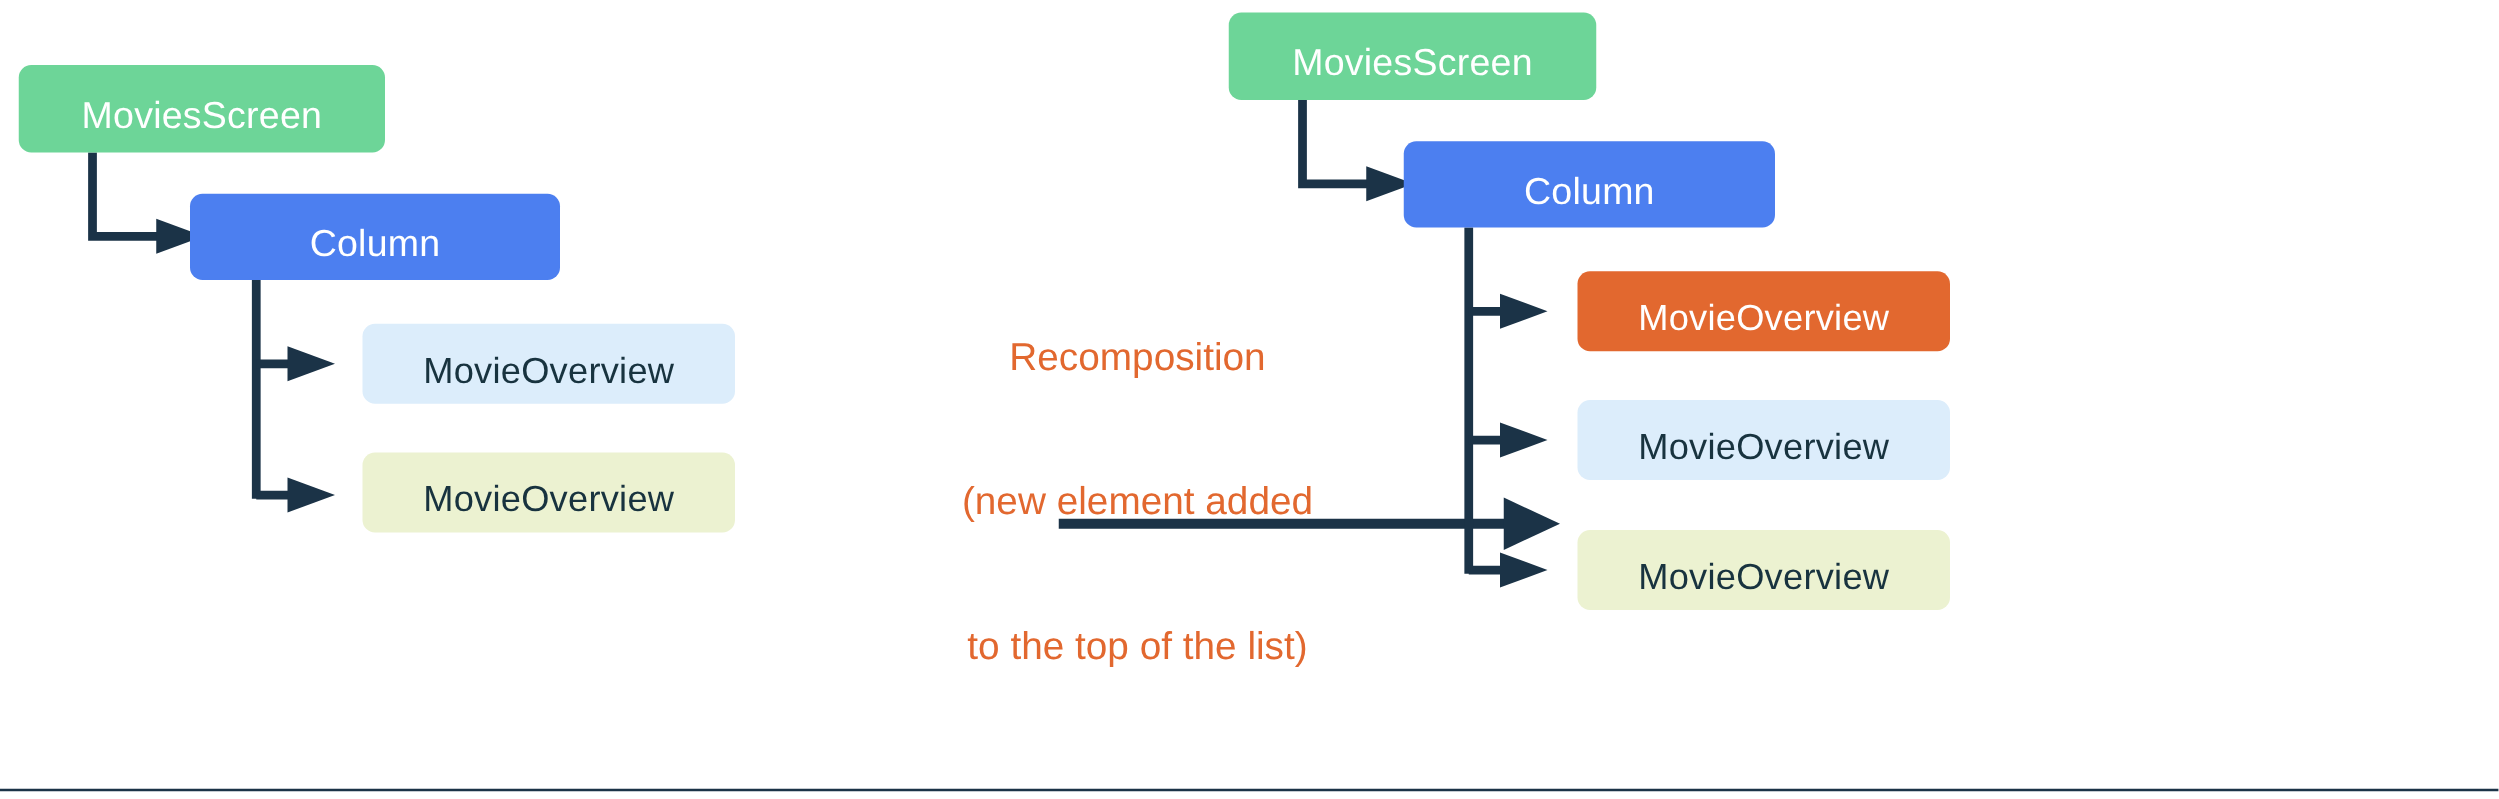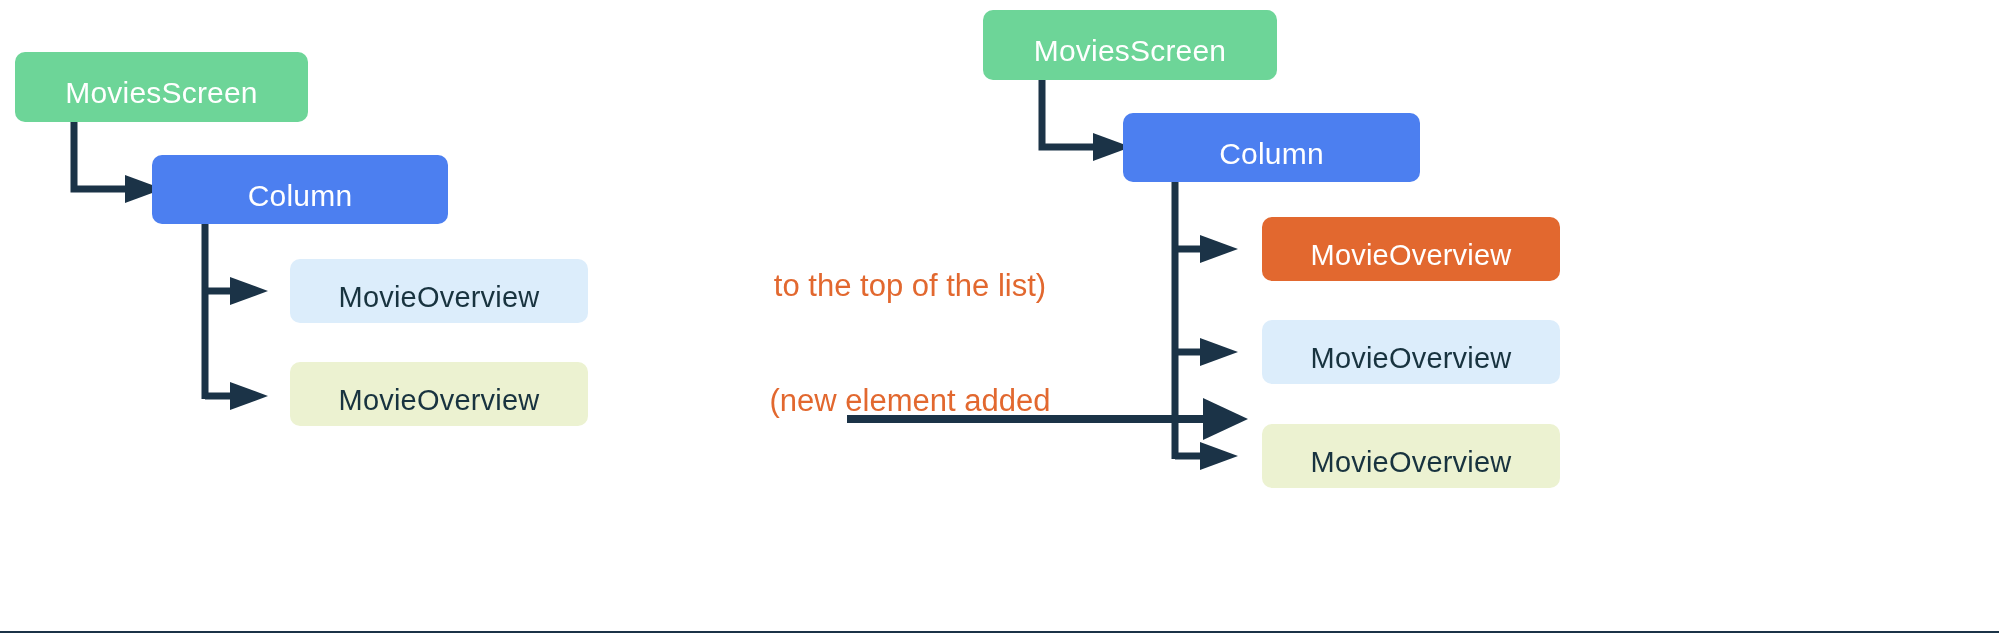--- a/index.html
+++ b/index.html
@@ -85,22 +85,23 @@
 
   <div class="node" style="left:290px; top:259px; width:298px; height:64px; background:#DCEDFB; color:#18333F; font-size:29px;">
     <span class="node-label">MovieOverview</span>
   </div>
 
   <div class="node" style="left:290px; top:362px; width:298px; height:64px; background:#ECF2D1; color:#18333F; font-size:29px;">
     <span class="node-label">MovieOverview</span>
   </div>
 
   <div class="center-caption" style="left:660px; top:190px; width:500px; color:#E2682F; font-size:31px;">
+    <div>Recomposition</div>
+    <div>(new element added</div>
     <div>to the top of the list)</div>
-    <div>(new element added</div>
   </div>
 
   <svg class="connector-svg" viewBox="0 0 1999 639" xmlns="http://www.w3.org/2000/svg">
     <path d="M 847 419 L 1205 419" fill="none" stroke="#1B3347" stroke-width="8"></path>
     <polygon points="1203,398 1248,419 1203,440" fill="#1B3347"></polygon>
   </svg>
 
   <svg class="connector-svg" viewBox="0 0 1999 639" xmlns="http://www.w3.org/2000/svg">
 
     <path d="M 1042 80 L 1042 147 L 1095 147" fill="none" stroke="#1B3347" stroke-width="7"></path>

